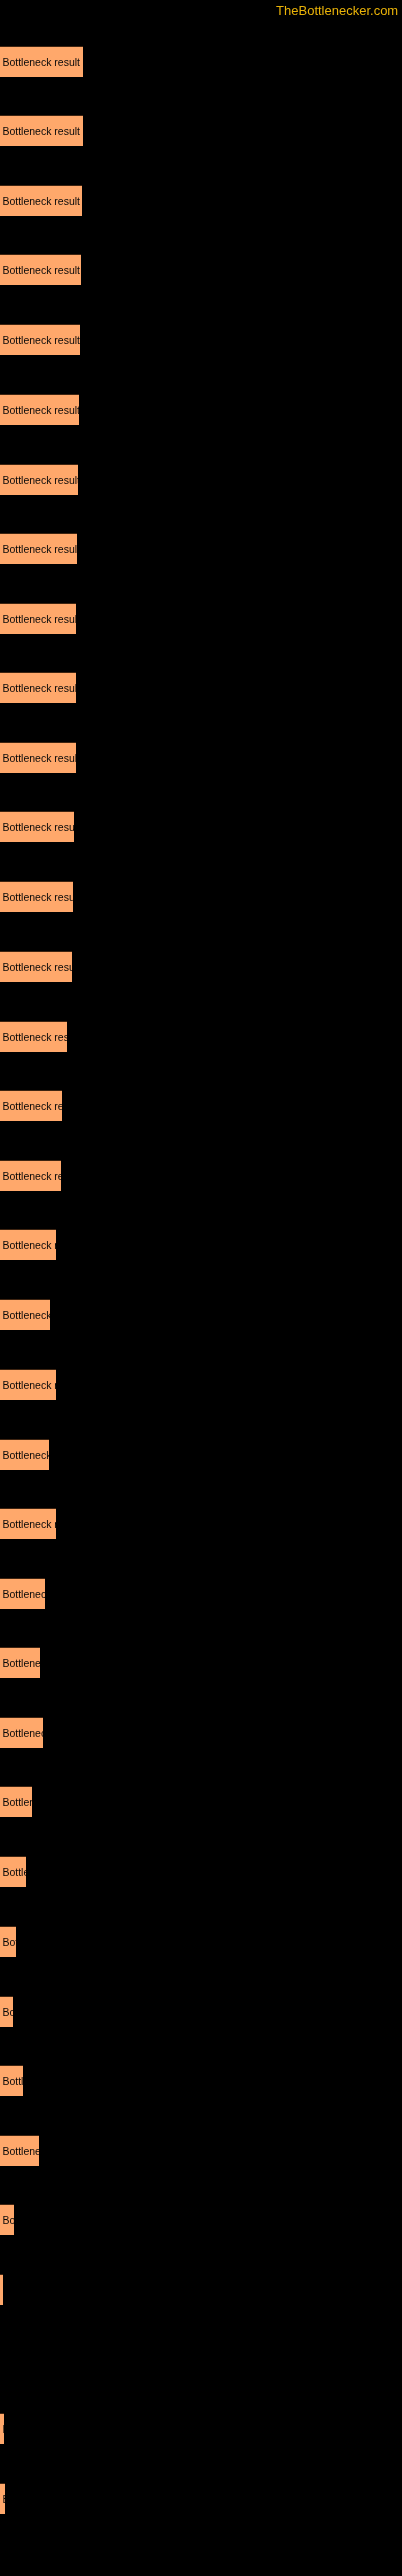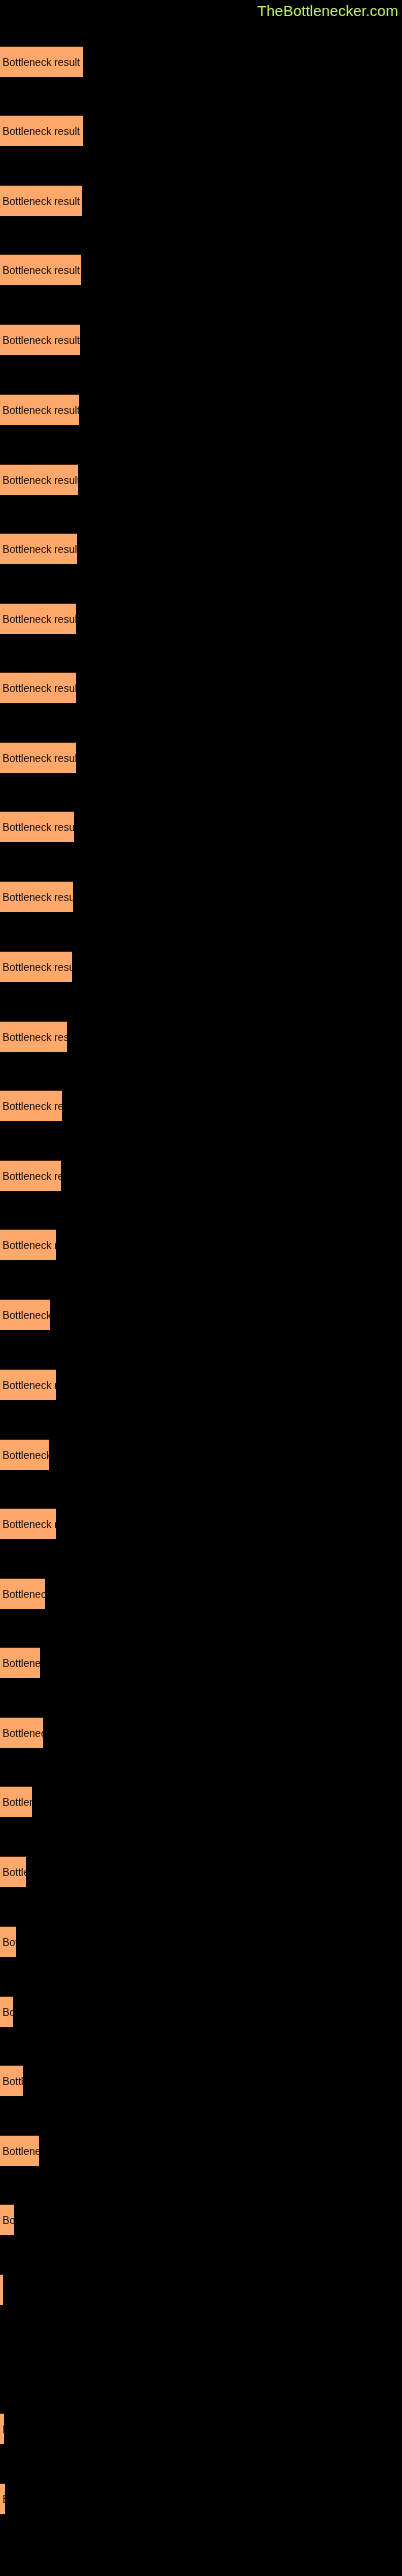--- a/index.html
+++ b/index.html
@@ -11,23 +11,23 @@
     width: 403px;
     height: 2576px;
     position: relative;
     overflow: hidden;
     font-family: "Liberation Sans", sans-serif;
   }
   #watermark {
     position: absolute;
     top: 0px;
     right: 4.8px;
-    font-size: 15px;
+    font-size: 13px;
     line-height: 22.5px;
-    color: #bef264;
+    color: #eab308;
     letter-spacing: 0px;
     white-space: nowrap;
     user-select: none;
   }
   #chart {
     position: absolute;
     left: 0;
     top: 0;
     width: 403px;
     height: 2576px;

